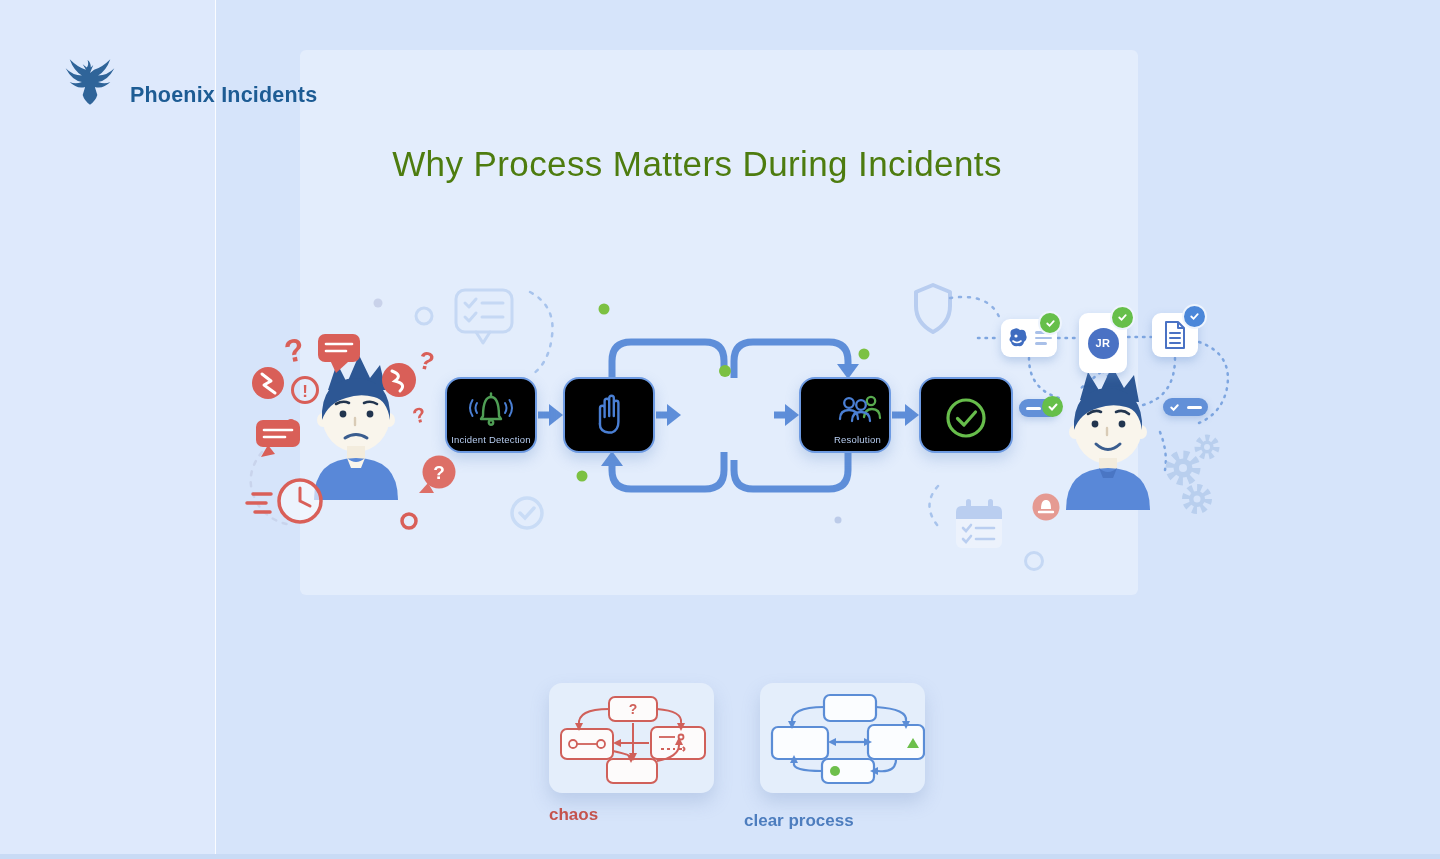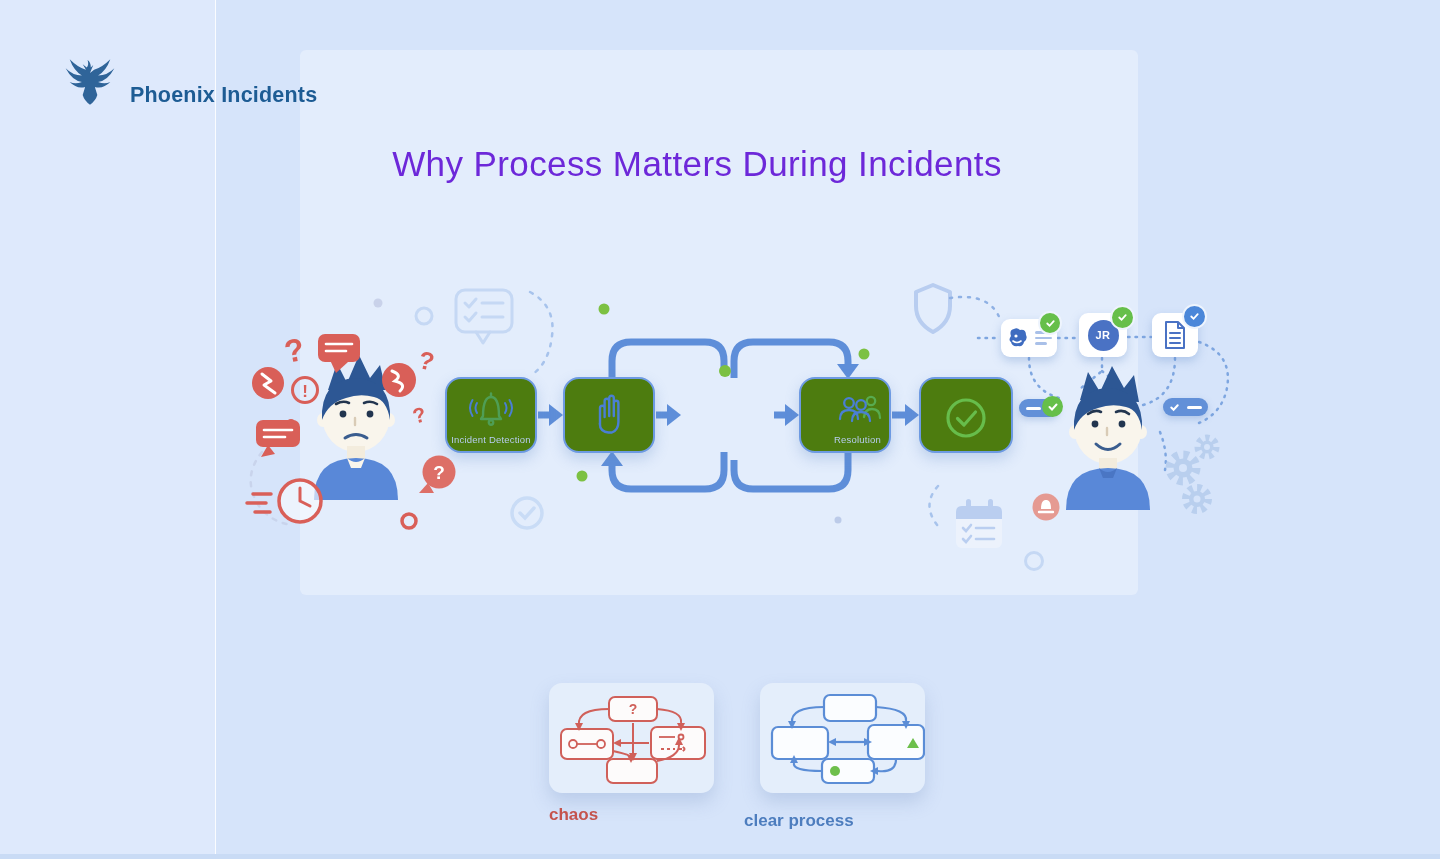--- a/index.html
+++ b/index.html
@@ -3,25 +3,25 @@
 <meta charset="utf-8">
 <style>
   html,body{margin:0;padding:0;}
   body{font-family:"Liberation Sans",sans-serif;}
   #stage{position:relative;width:1440px;height:859px;background:#d6e4fa;overflow:hidden;}
   .left-panel{position:absolute;left:0;top:0;width:215px;height:859px;background:#dee9fc;border-right:1px solid rgba(255,255,255,.85);}
   .bottom-strip{position:absolute;left:0;bottom:0;width:1440px;height:5px;background:#c9dbf5;}
   .center-panel{position:absolute;left:300px;top:50px;width:838px;height:545px;background:rgba(248,251,255,.40);border-radius:6px;}
   .header{position:absolute;left:64px;top:56px;display:flex;align-items:flex-end;gap:14px;}
   .brand-text{font-size:21.5px;font-weight:600;color:#1d5c94;letter-spacing:.2px;}
-  .page-title{position:absolute;left:297px;top:144px;width:800px;text-align:center;font-size:35px;color:#6d28d9;font-weight:500;letter-spacing:.4px;}
+  .page-title{position:absolute;left:297px;top:144px;width:800px;text-align:center;font-size:35px;color:#4d7c0f;font-weight:500;letter-spacing:.4px;}
   svg{display:block;}
   .abs{position:absolute;}
   
-  .step-box{position:absolute;top:377px;width:92px;height:76px;background:#4d7c0f;border:2.5px solid #6d9ae2;border-radius:16px;box-shadow:0 6px 14px rgba(100,140,200,.30);box-sizing:border-box;display:flex;flex-direction:column;align-items:center;justify-content:flex-start;}
+  .step-box{position:absolute;top:377px;width:92px;height:76px;background:#000000;border:2.5px solid #6d9ae2;border-radius:16px;box-shadow:0 6px 14px rgba(100,140,200,.30);box-sizing:border-box;display:flex;flex-direction:column;align-items:center;justify-content:flex-start;}
   .step-icon{margin-top:8px;}
   .step-label{position:absolute;bottom:6px;width:100%;text-align:center;font-size:9.5px;color:#b7cdf0;letter-spacing:.2px;}
   
   .int-card{position:absolute;background:#ffffff;border-radius:9px;box-shadow:0 4px 10px rgba(100,140,200,.35);display:flex;align-items:center;justify-content:center;}
   .badge{position:absolute;border-radius:50%;display:flex;align-items:center;justify-content:center;}
   .jira-circle{width:31px;height:31px;border-radius:50%;background:#4a72c4;color:#fff;font-size:11px;font-weight:700;display:flex;align-items:center;justify-content:center;letter-spacing:.5px;}
   
   .pill{position:absolute;height:18px;border-radius:9px;background:#6290d8;box-shadow:0 3px 7px rgba(100,140,200,.35);}
   
   .cmp-card{position:absolute;top:683px;width:165px;height:110px;background:#e4eefb;border-radius:13px;box-shadow:0 9px 18px rgba(124,150,196,.30);}
@@ -318,21 +318,21 @@
       <div style="width:17px;height:2.5px;background:#a9c0e8;border-radius:2px;margin:3px 0;"></div>
       <div style="width:12px;height:2.5px;background:#a9c0e8;border-radius:2px;margin:3px 0;"></div>
     </div>
   </div>
   <div class="badge" style="left:1038px;top:311px;width:20px;height:20px;background:#66bf4a;border:2px solid #eef4fd;">
     <svg width="11" height="11" viewBox="0 0 12 12">
         <path d="M2.5,6 l2.5,2.5 L9.5,3.5" stroke="#fff" stroke-width="2" fill="none" stroke-linecap="round"></path>
       </svg>
   </div>
 
-  <div class="int-card" style="left:1079px;top:313px;width:48px;height:44px;">
+  <div class="int-card" style="left:1079px;top:313px;width:48px;height:60px;">
     <div class="jira-circle">JR</div>
   </div>
   <div class="badge" style="left:1110px;top:305px;width:21px;height:21px;background:#66bf4a;border:2px solid #eef4fd;">
     <svg width="11" height="11" viewBox="0 0 12 12">
         <path d="M2.5,6 l2.5,2.5 L9.5,3.5" stroke="#fff" stroke-width="2" fill="none" stroke-linecap="round"></path>
       </svg>
   </div>
 
   <div class="int-card" style="left:1152px;top:313px;width:46px;height:44px;">
     <svg width="26" height="30" viewBox="0 0 26 30">

